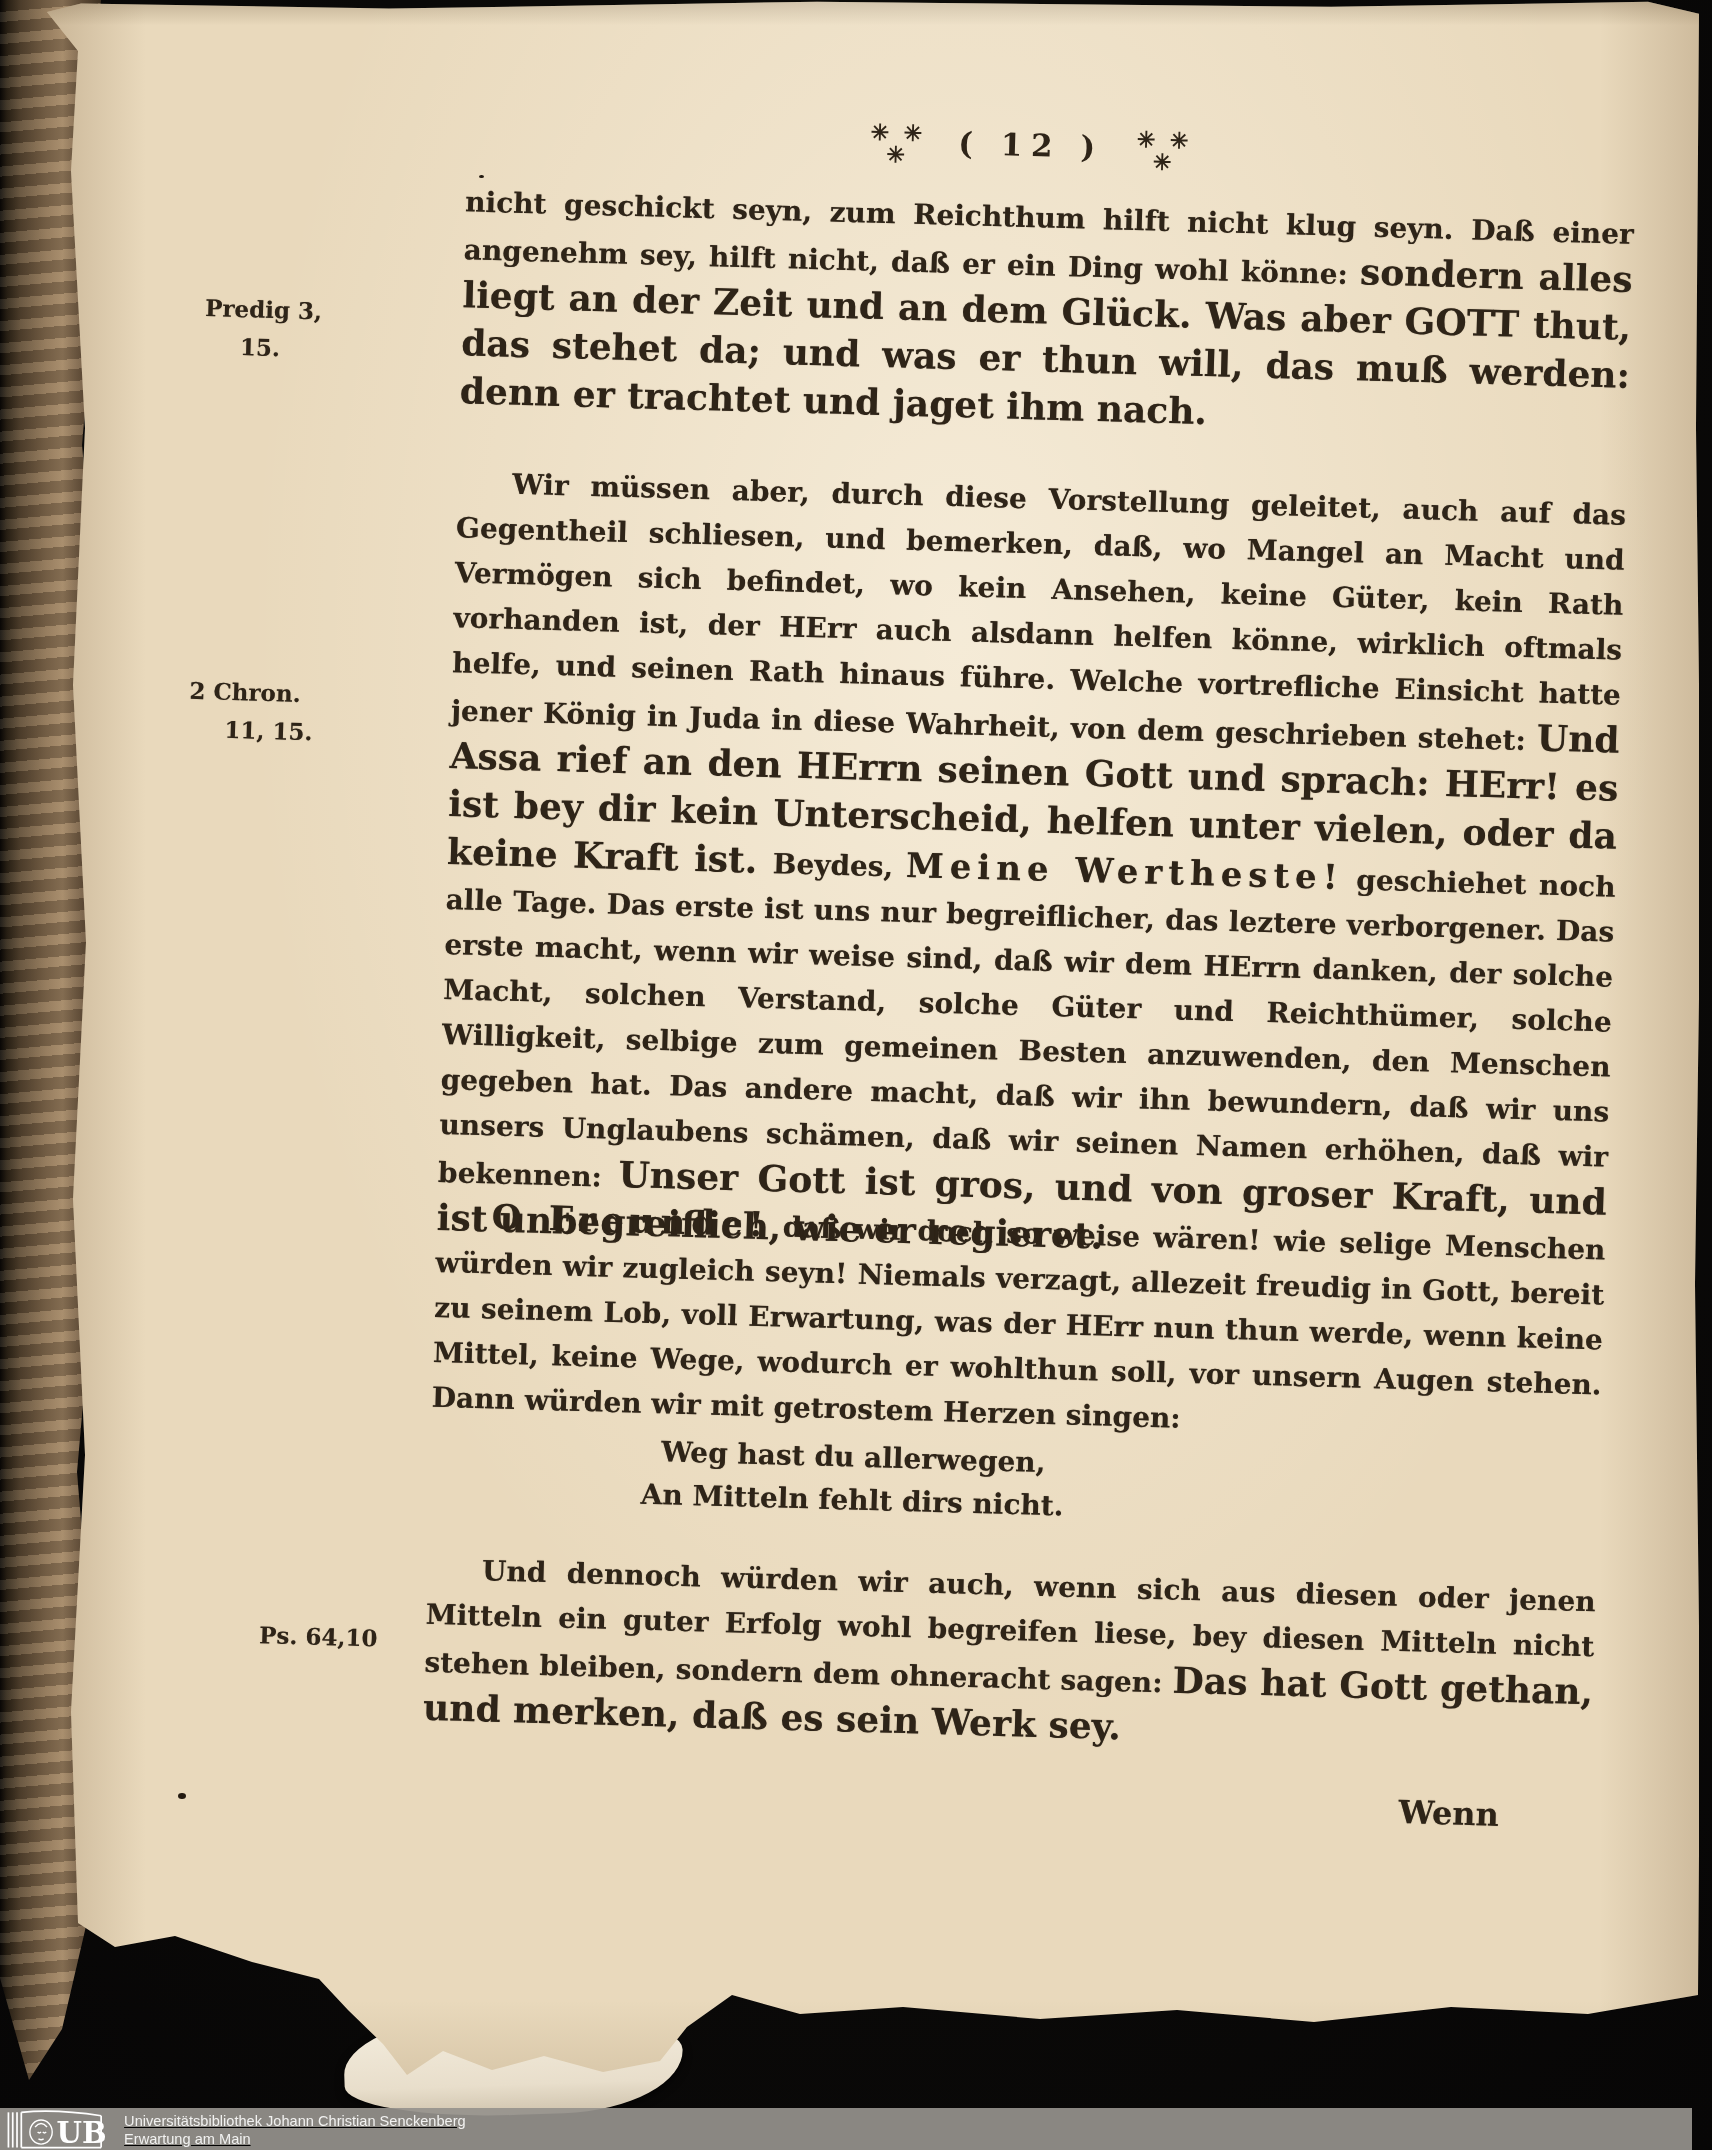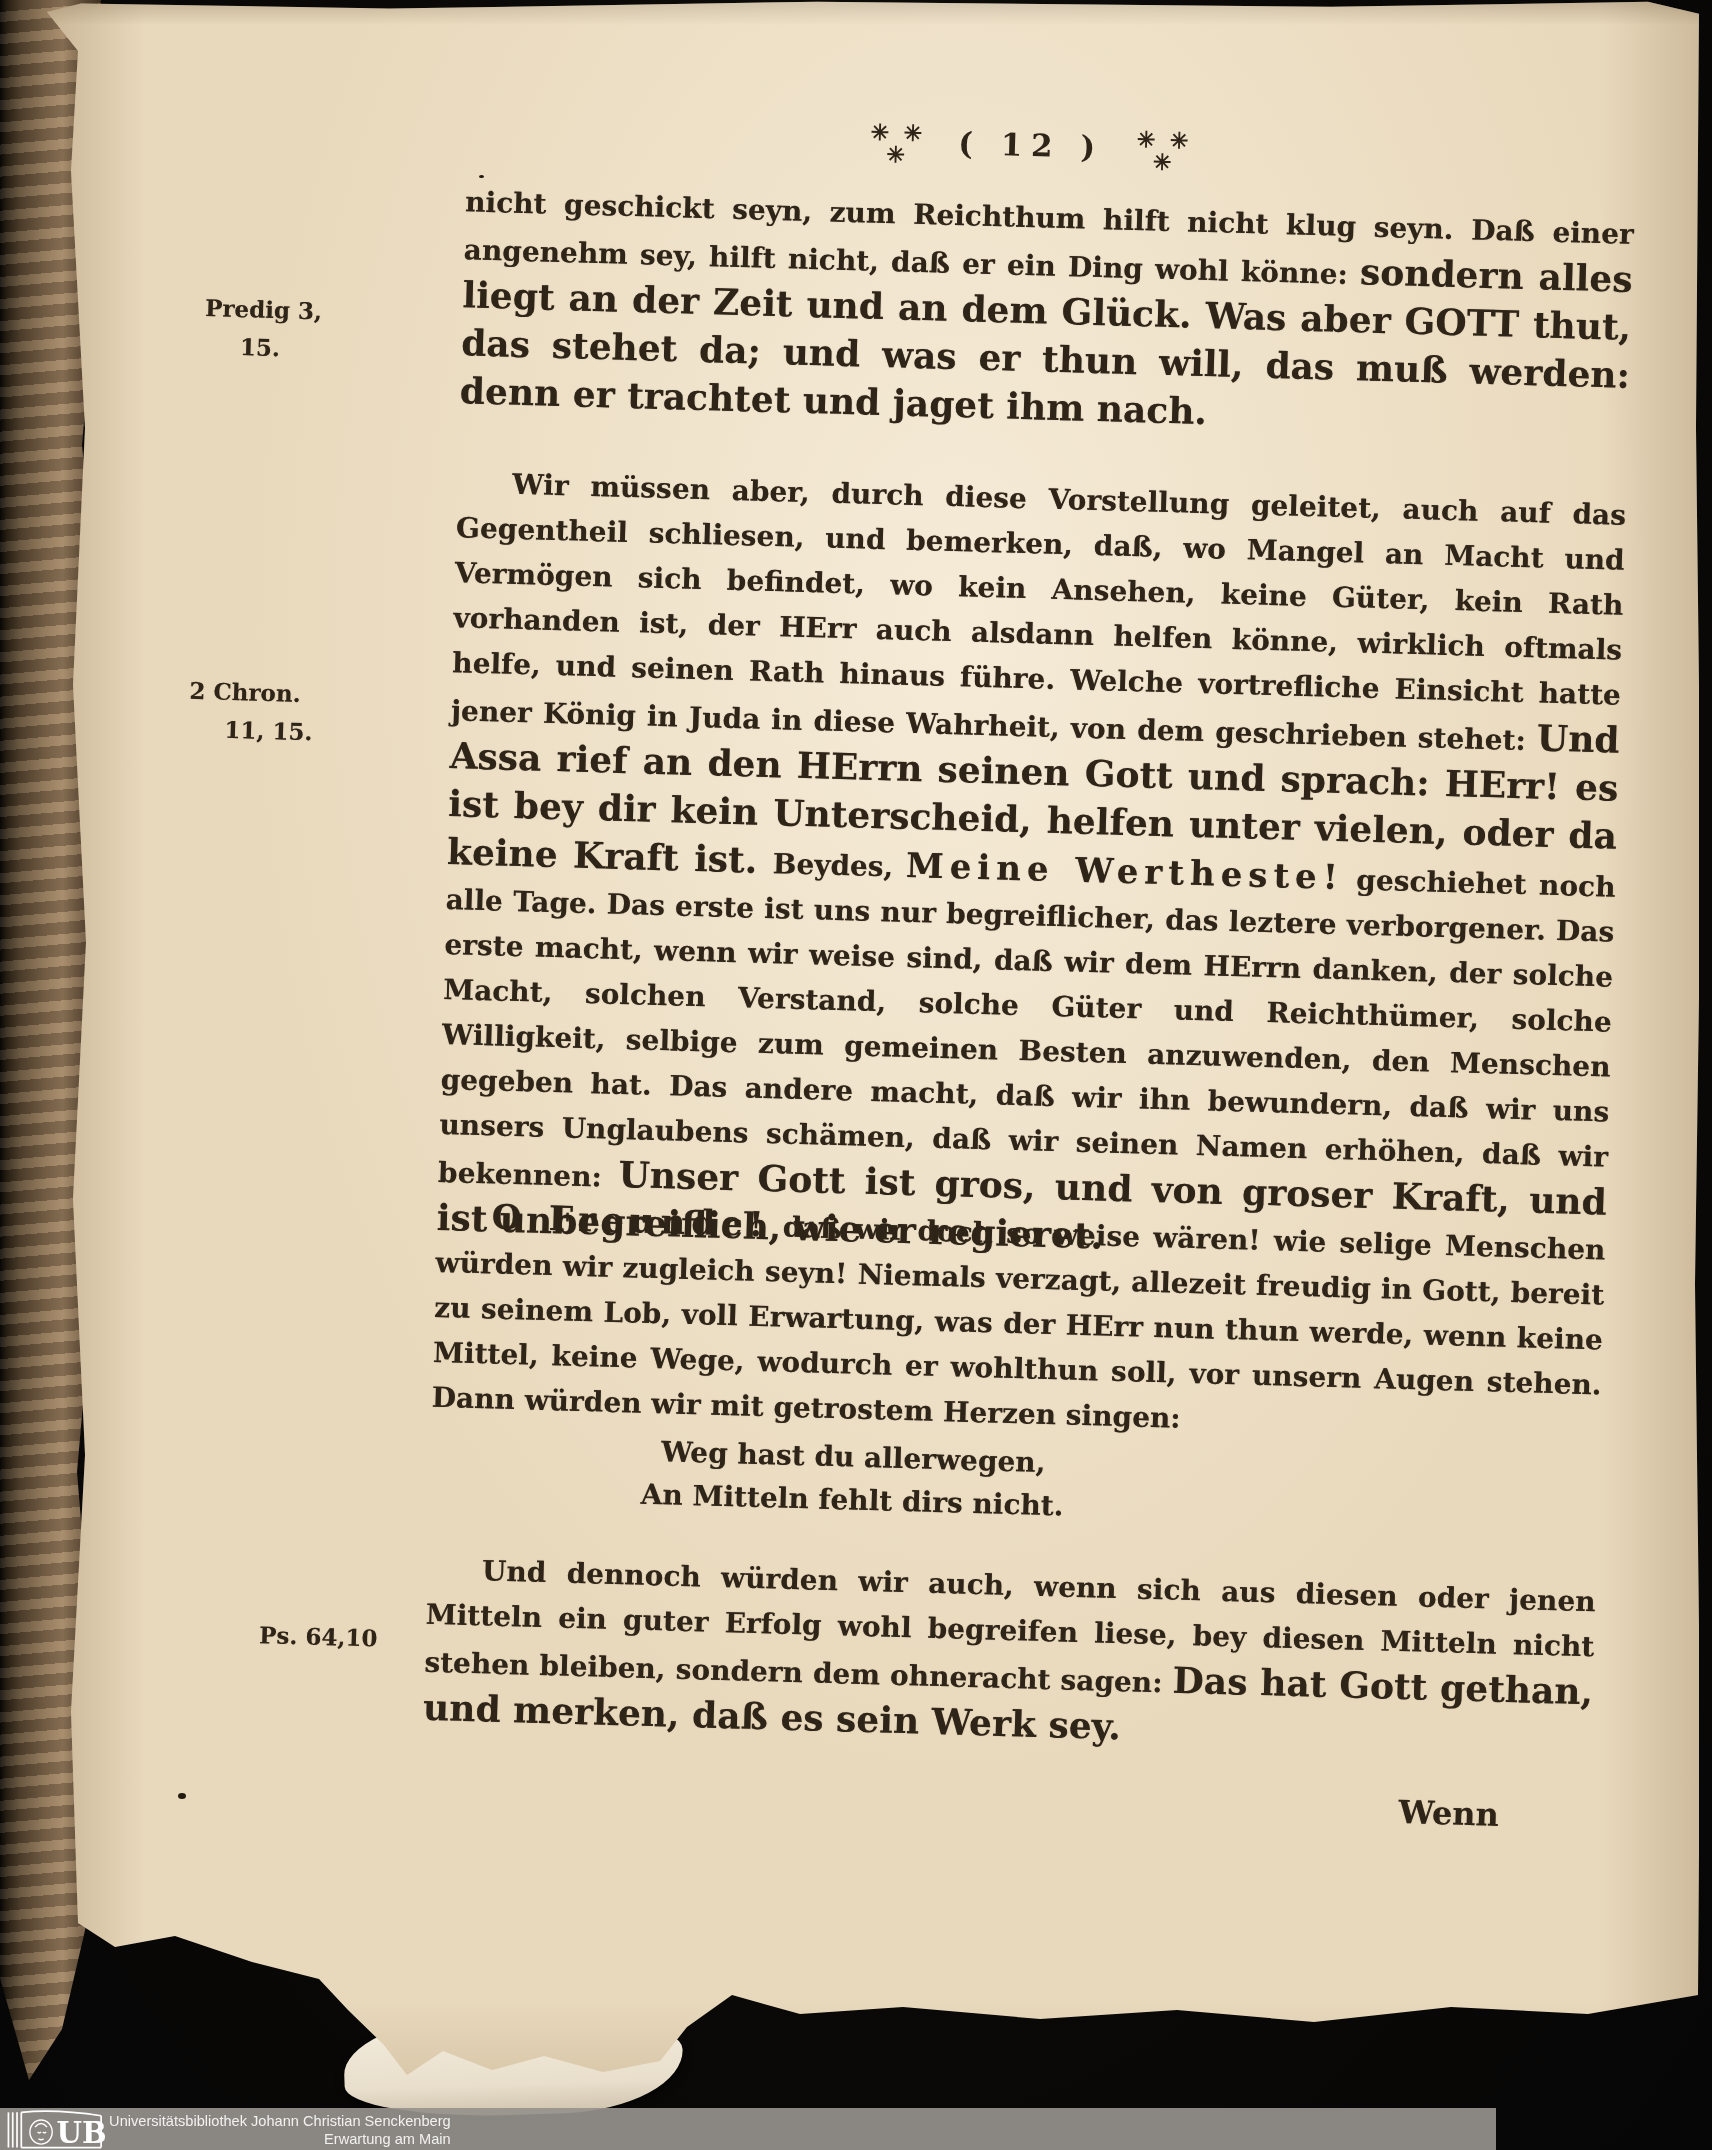--- a/index.html
+++ b/index.html
@@ -66,27 +66,28 @@
   .verse{
     position:absolute;left:599px;top:1440px;width:582px;text-align:center;
     font-size:28px;line-height:43px;font-weight:bold;text-shadow:0 0 0.9px rgba(46,32,16,0.45);
   }
   .catchword{
     position:absolute;left:1445px;top:1782px;
     font-size:32px;font-weight:bold;text-shadow:0 0 0.9px rgba(46,32,16,0.45);
   }
   
   .footer-bar{
-    position:absolute;left:0;top:2108px;width:1496px;height:43px;z-index:10;
+    position:absolute;left:0;top:2108px;width:1692px;height:43px;z-index:10;
     background:rgba(150,147,141,0.92);
     display:flex;align-items:center;
     font-family:"Liberation Sans", sans-serif;
+    text-decoration:underline;
   }
   .logo{flex:0 0 auto;margin-left:5.1px;}
-  .orgtext{margin-left:1px;color:#f2f2f1;font-size:14.6px;line-height:18px;text-align:right;}
+  .orgtext{margin-left:16px;color:#f2f2f1;font-size:14.6px;line-height:18px;}
 </style>
 </head>
 <body>
 
 <div class="stage">
 
   <div class="spine"></div>
   <div class="chunk"></div>
   <div class="paper"></div>
 

